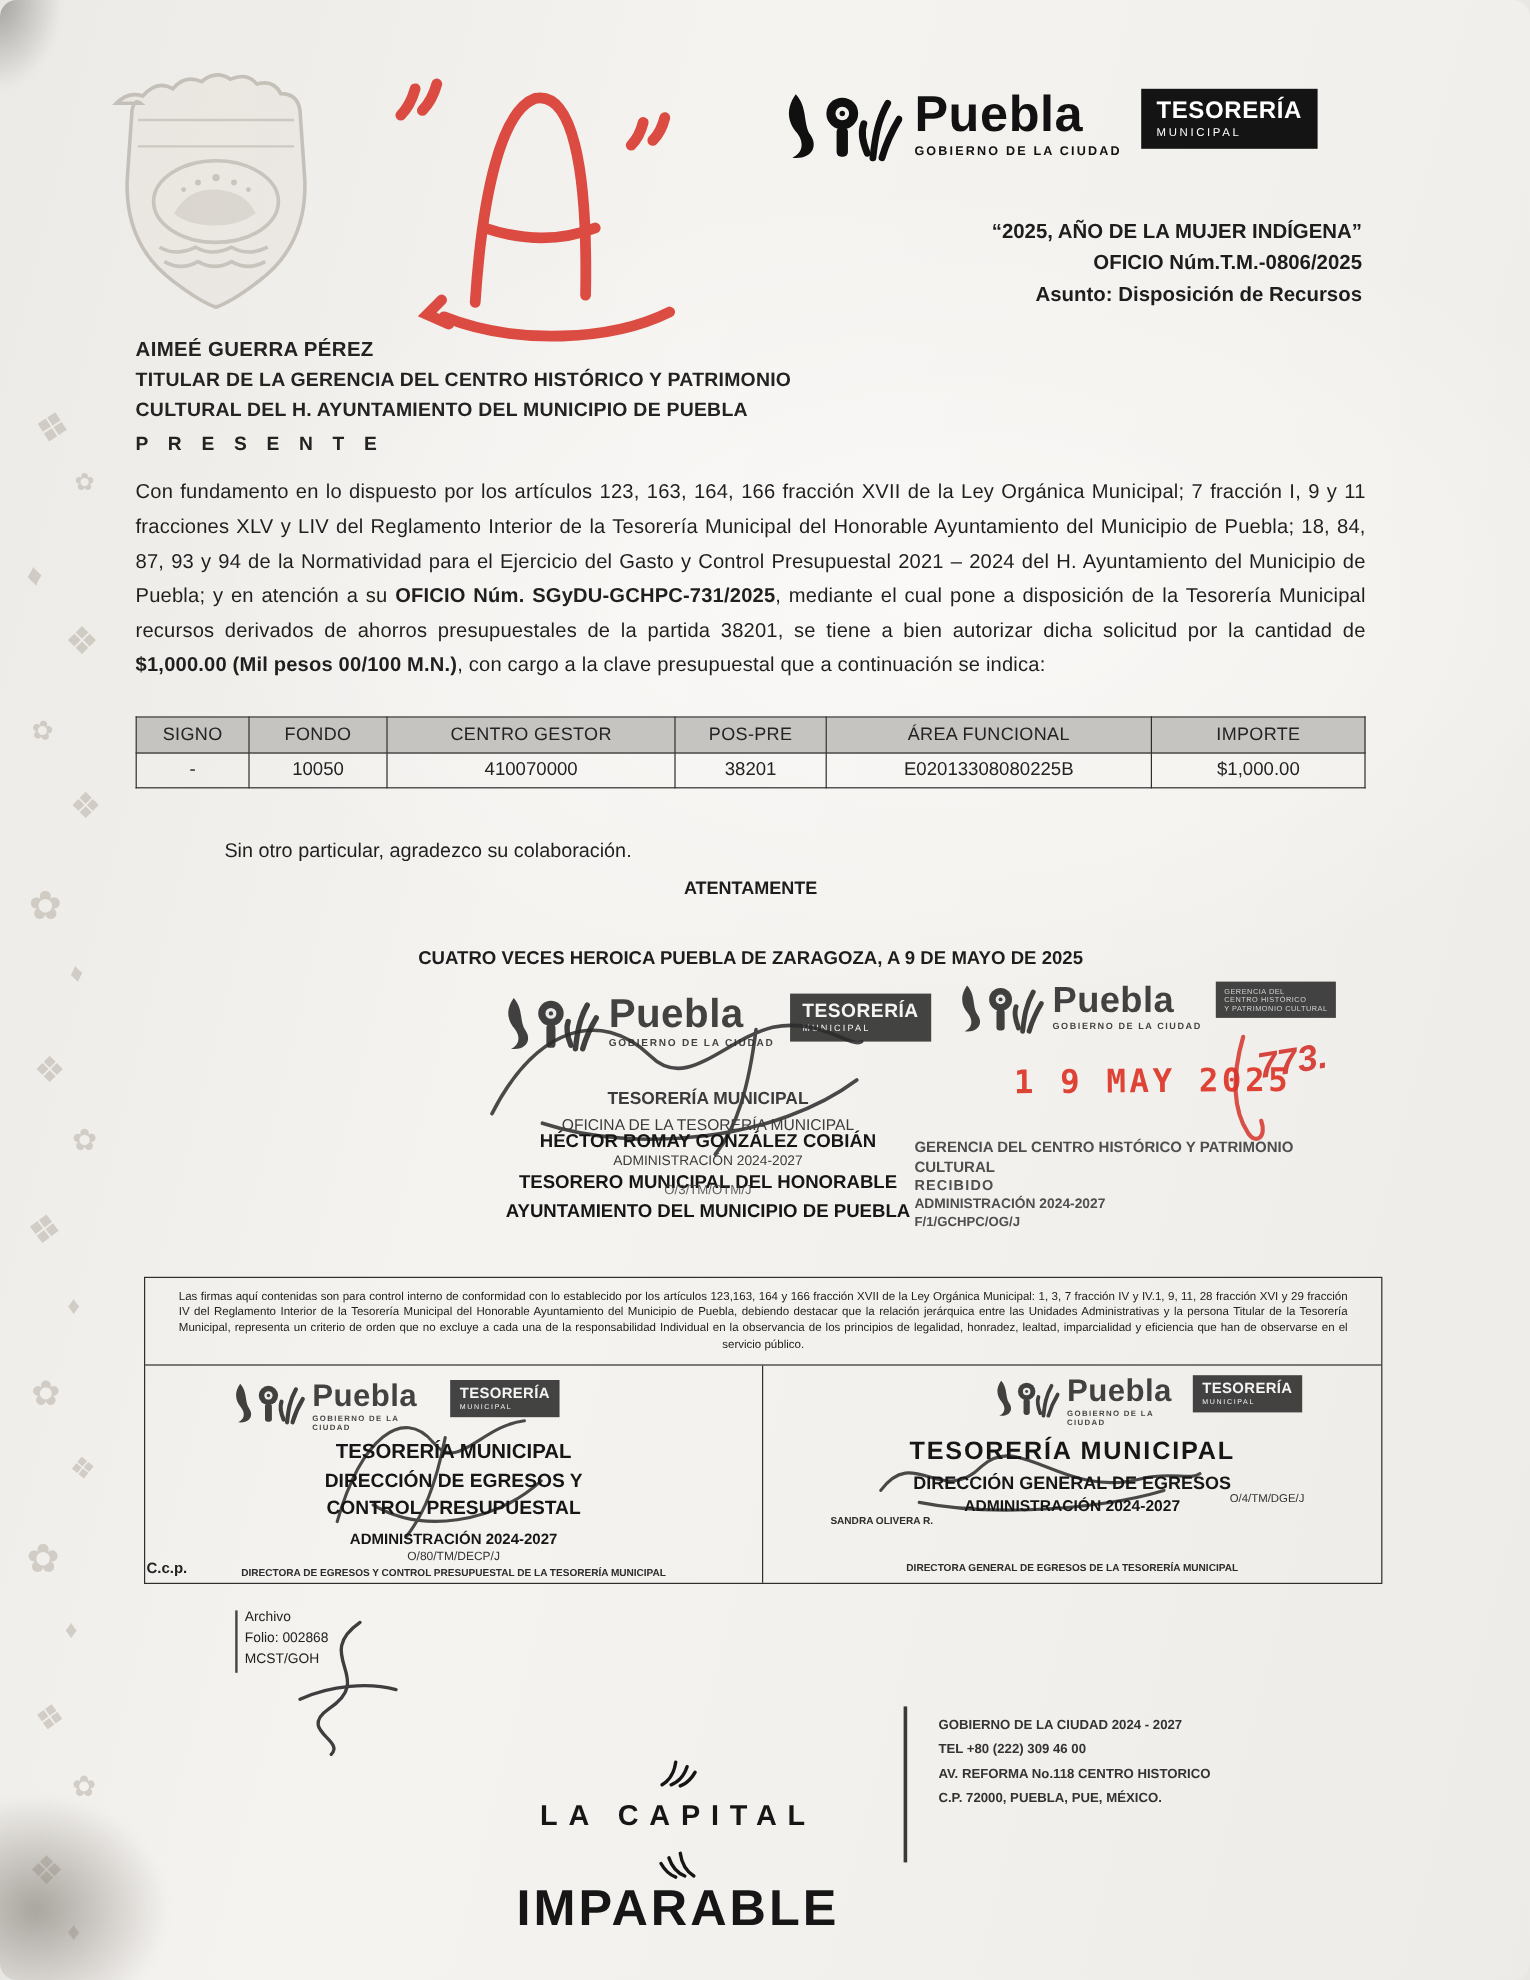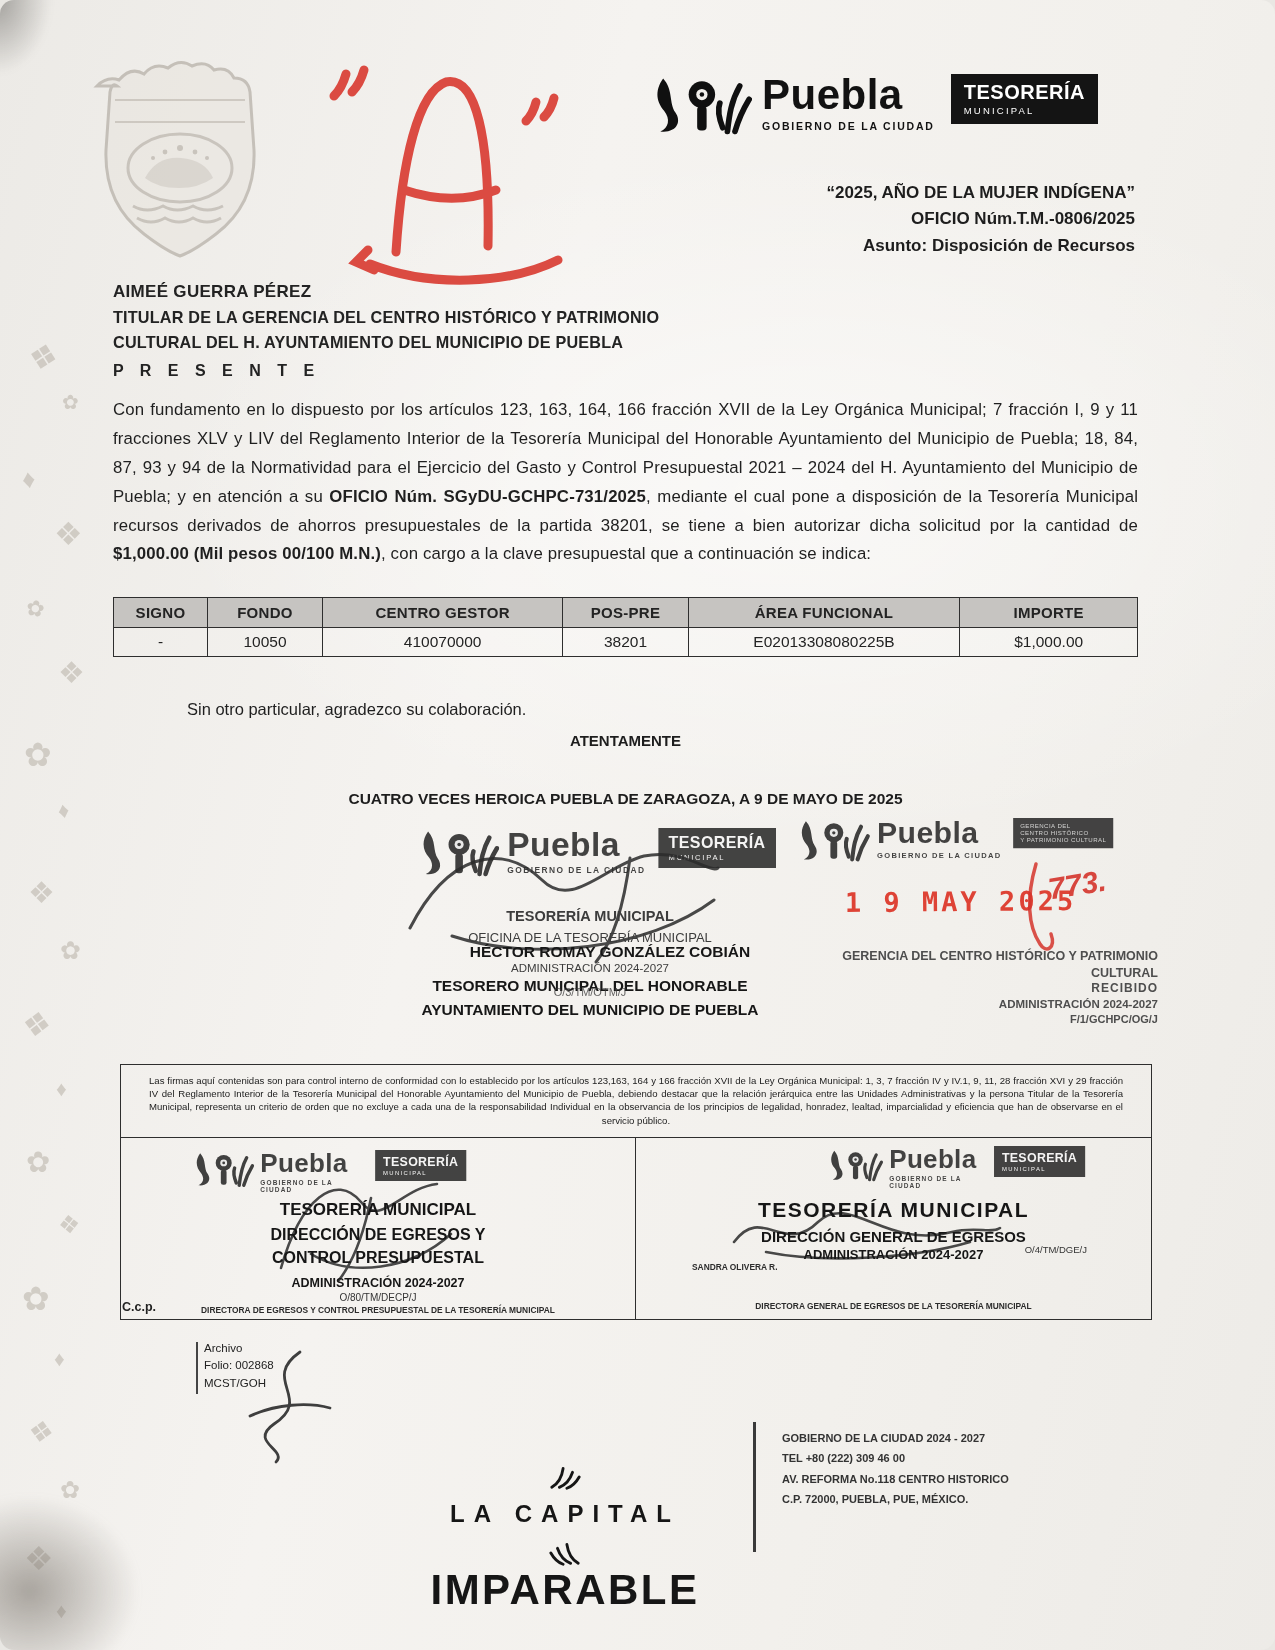--- a/index.html
+++ b/index.html
@@ -44,32 +44,32 @@
   .hdr-right { text-align:right; font-weight:700; font-size:17px; line-height:1.55; color:#1d1d1d; }
 
   .addr-name { font-weight:800; font-size:17px; letter-spacing:.3px; }
   .addr-line { font-weight:700; font-size:16.2px; margin-top:6px; letter-spacing:.2px; }
   .addr-pres { font-weight:700; font-size:16px; margin-top:10px; letter-spacing:6px; }
 
   .bodytext { font-size:16.8px; line-height:1.72; text-align:justify; color:#1f1f1f; letter-spacing:.15px; }
   .bodytext b { font-weight:800; }
 
   table.ptable { border-collapse:collapse; width:100%; }
-  .ptable th { background:#c6c4c1; border:1.6px solid #2e2e2e; font-size:15px; font-weight:700; padding:6px 15px; letter-spacing:.3px; }
+  .ptable th { background:#c6c4c1; border:1.6px solid #2e2e2e; font-size:15px; font-weight:400; padding:6px 15px; letter-spacing:.3px; }
   .ptable td { border:1.6px solid #2e2e2e; font-size:15.5px; text-align:center; padding:5px 4px; }
 
   .centerblock { text-align:center; font-weight:800; color:#1d1d1d; }
 
   .stamptxt { color:#3c3c3c; text-align:center; }
   .bold-line { font-weight:800; color:#161616; text-align:center; }
 
   .datestamp { color:#dd3527; font-family:"DejaVu Sans Mono", monospace; font-weight:bold; font-size:27px; letter-spacing:3px; transform:rotate(-.5deg); opacity:.92; }
   .pen-number { color:#d5342c; font-size:30px; font-style:italic; font-weight:bold; transform:rotate(-9deg); opacity:.9; }
 
-  .received { color:#4e4e4e; text-align:right; line-height:1.32; }
+  .received { color:#4e4e4e; text-align:left; line-height:1.32; }
   .received .r1 { font-size:12.5px; font-weight:600; }
   .received .r2 { font-size:12.5px; font-weight:600; }
   .received .r3 { font-size:12px; font-weight:700; letter-spacing:1px; }
   .received .r4 { font-size:11.5px; font-weight:700; }
   .received .r5 { font-size:11px; font-weight:600; }
 
   .legalbox { border:1.6px solid #2e2e2e; }
   .fineprint { font-size:9.6px; line-height:1.38; padding:9px 28px 10px; text-align:justify; text-align-last:center; color:#222; border-bottom:1.6px solid #2e2e2e; }
   .cells { display:flex; height:181px; }
   .cell { position:relative; width:50%; }
@@ -266,21 +266,21 @@
   <svg class="abs sig-svg" style="left:392px;top:828px" width="330" height="140" viewBox="0 0 330 140">
     <g stroke-width="3" opacity=".85">
       <path d="M18,100 C 55,28 108,12 150,52 C 180,82 212,38 252,28 C 292,20 318,46 326,40"></path>
       <path d="M60,108 C 140,134 255,122 322,72"></path>
       <path d="M238,30 C 232,78 222,112 204,134"></path>
     </g>
   </svg>
 
   <div class="abs stamptxt" style="left:400px;top:908px;width:380px;font-size:14.5px;font-weight:600">TESORERÍA MUNICIPAL</div>
   <div class="abs stamptxt" style="left:380px;top:930px;width:420px;font-size:13px">OFICINA DE LA TESORERÍA MUNICIPAL</div>
-  <div class="abs bold-line" style="left:380px;top:943px;width:460px;font-size:15.5px">HÉCTOR ROMAY GONZÁLEZ COBIÁN</div>
+  <div class="abs bold-line" style="left:360px;top:943px;width:460px;font-size:15.5px">HÉCTOR ROMAY GONZÁLEZ COBIÁN</div>
   <div class="abs stamptxt" style="left:400px;top:962px;width:380px;font-size:11.5px">ADMINISTRACIÓN 2024-2027</div>
   <div class="abs bold-line" style="left:360px;top:977px;width:460px;font-size:15.5px">TESORERO MUNICIPAL DEL HONORABLE</div>
   <div class="abs stamptxt" style="left:470px;top:986px;width:240px;font-size:11px;opacity:.8">O/3/TM/OTM/J</div>
   <div class="abs bold-line" style="left:360px;top:1001px;width:460px;font-size:15.5px">AYUNTAMIENTO DEL MUNICIPIO DE PUEBLA</div>
 
   <div class="abs datestamp" style="left:845px;top:886px">1 9 MAY 2025</div>
   <svg class="abs" style="left:1006px;top:860px" width="54" height="100" viewBox="0 0 54 100">
     <path d="M30,4 C 20,38 22,66 34,84 C 40,94 50,88 45,74" fill="none" stroke="#d5342c" stroke-width="3.5" stroke-linecap="round" opacity=".85"></path>
   </svg>
   <div class="abs pen-number" style="left:1048px;top:868px">773.</div>

